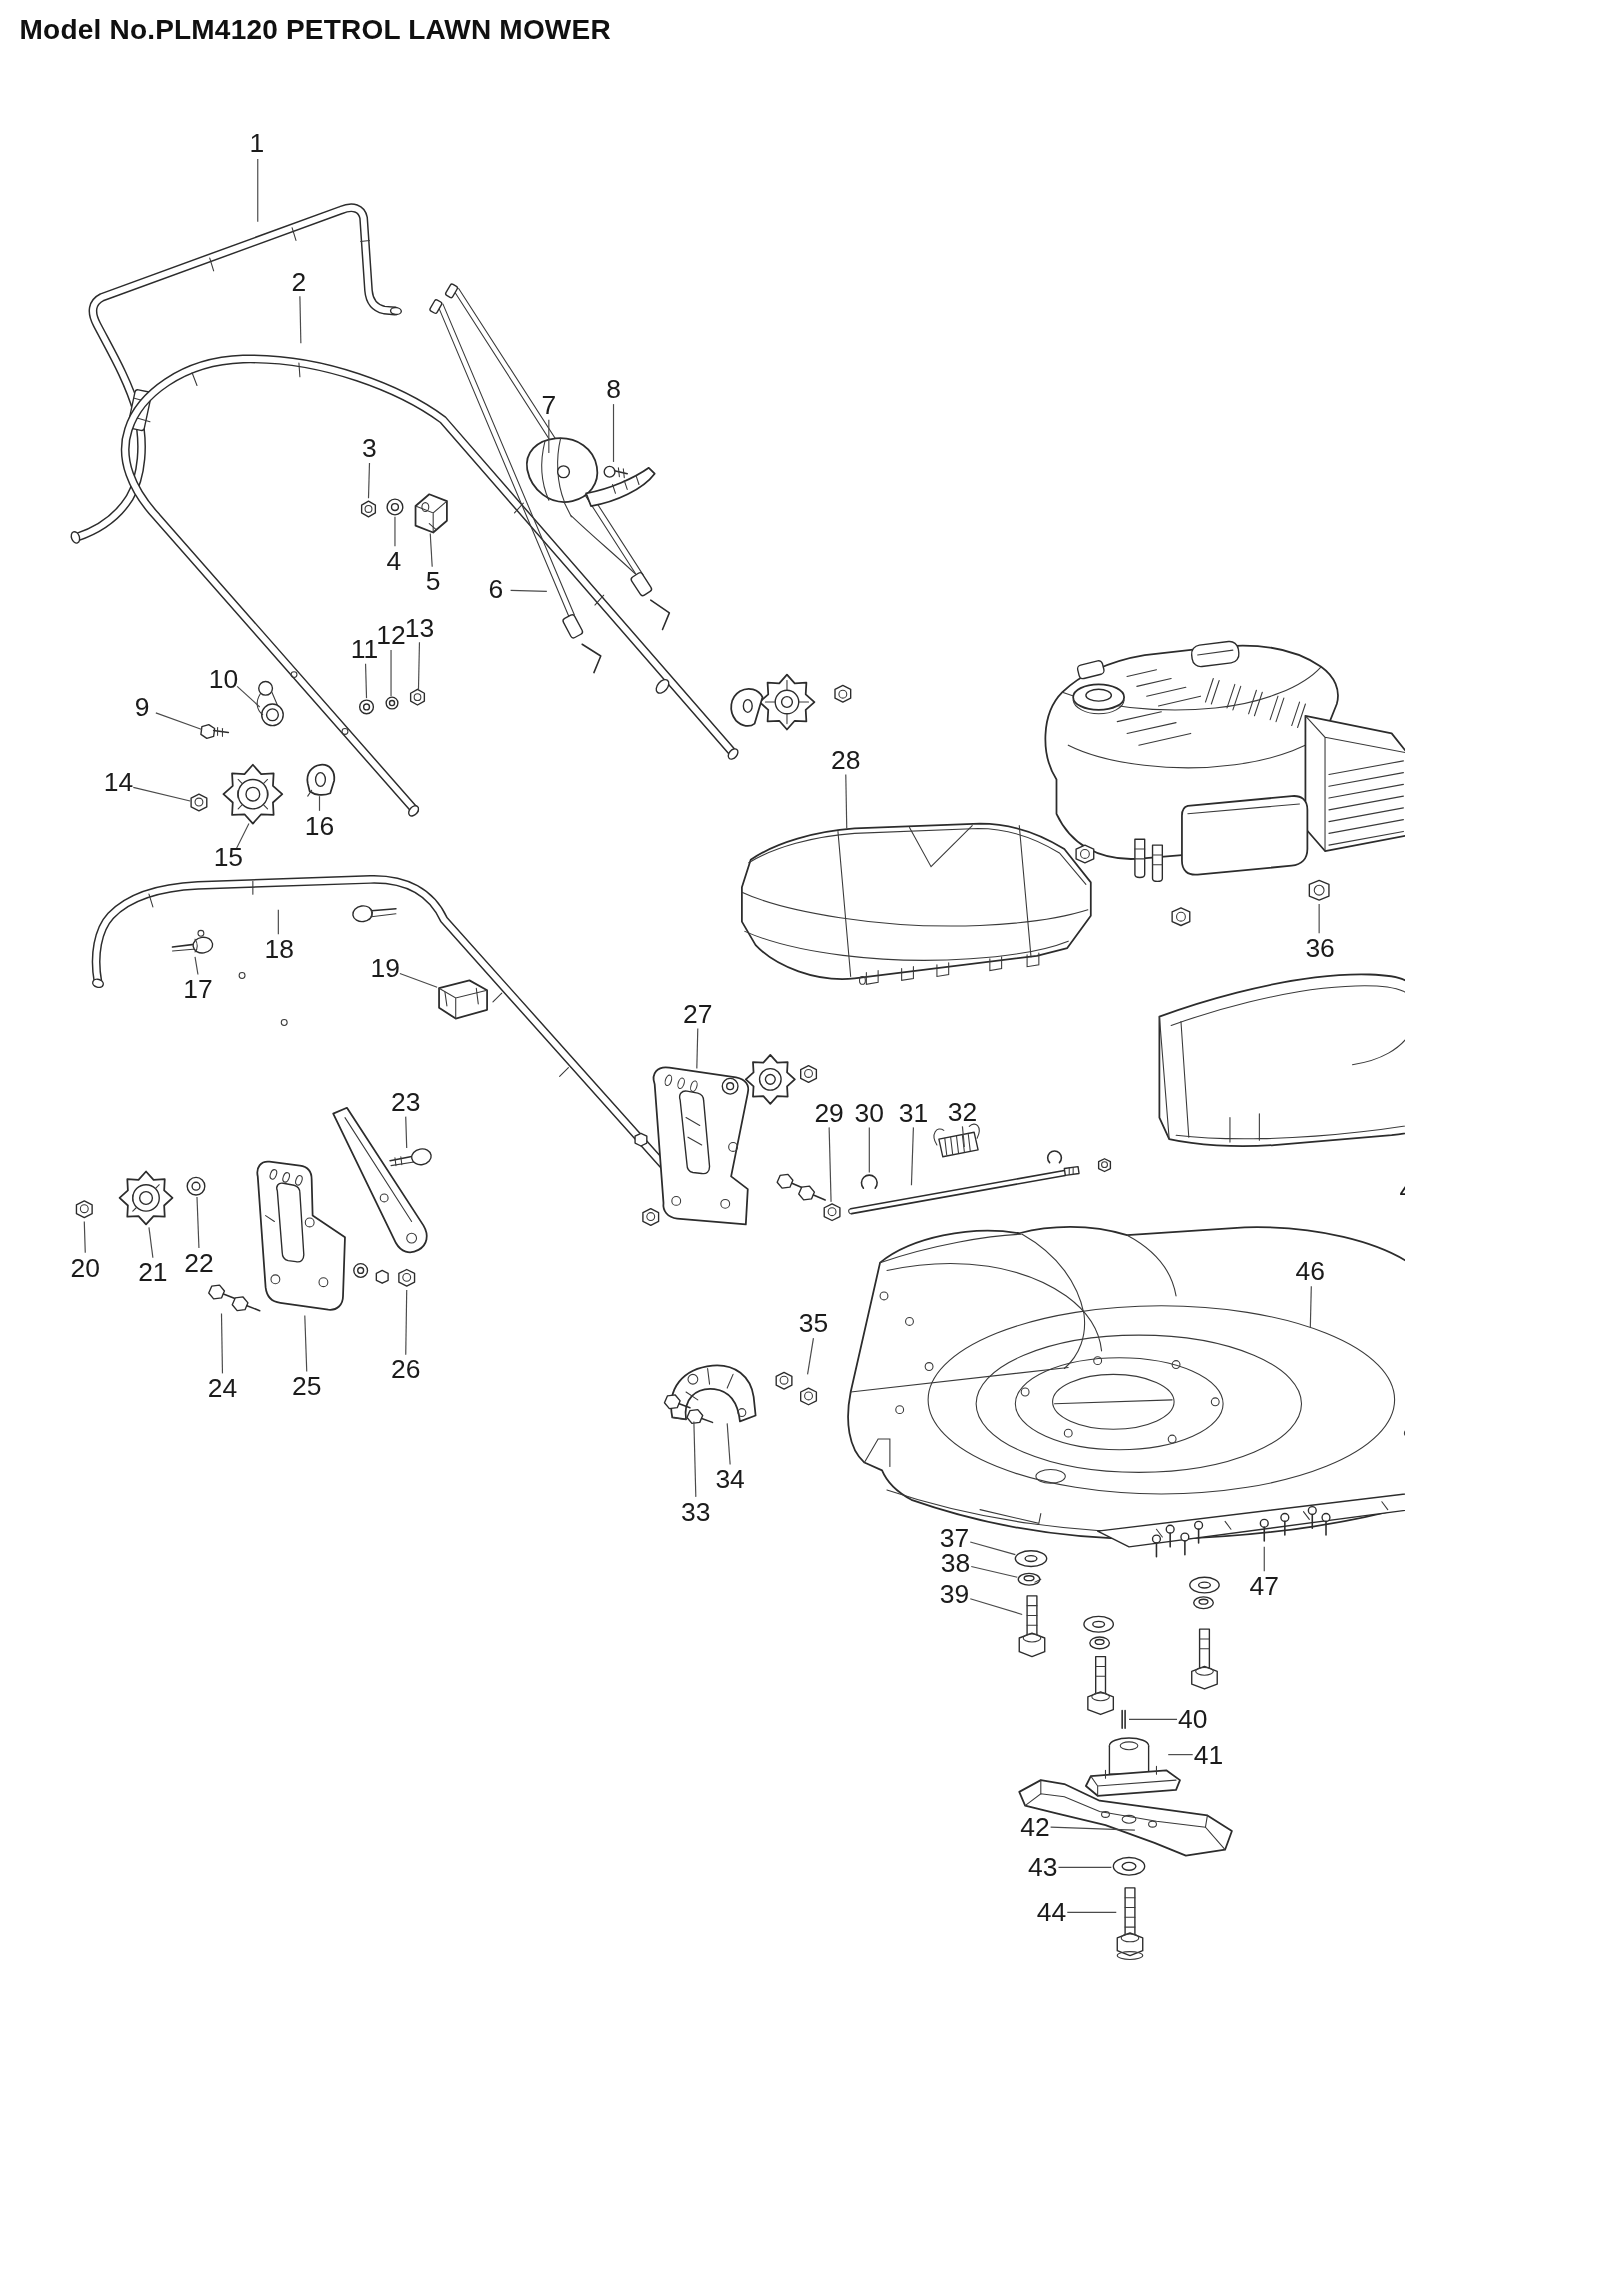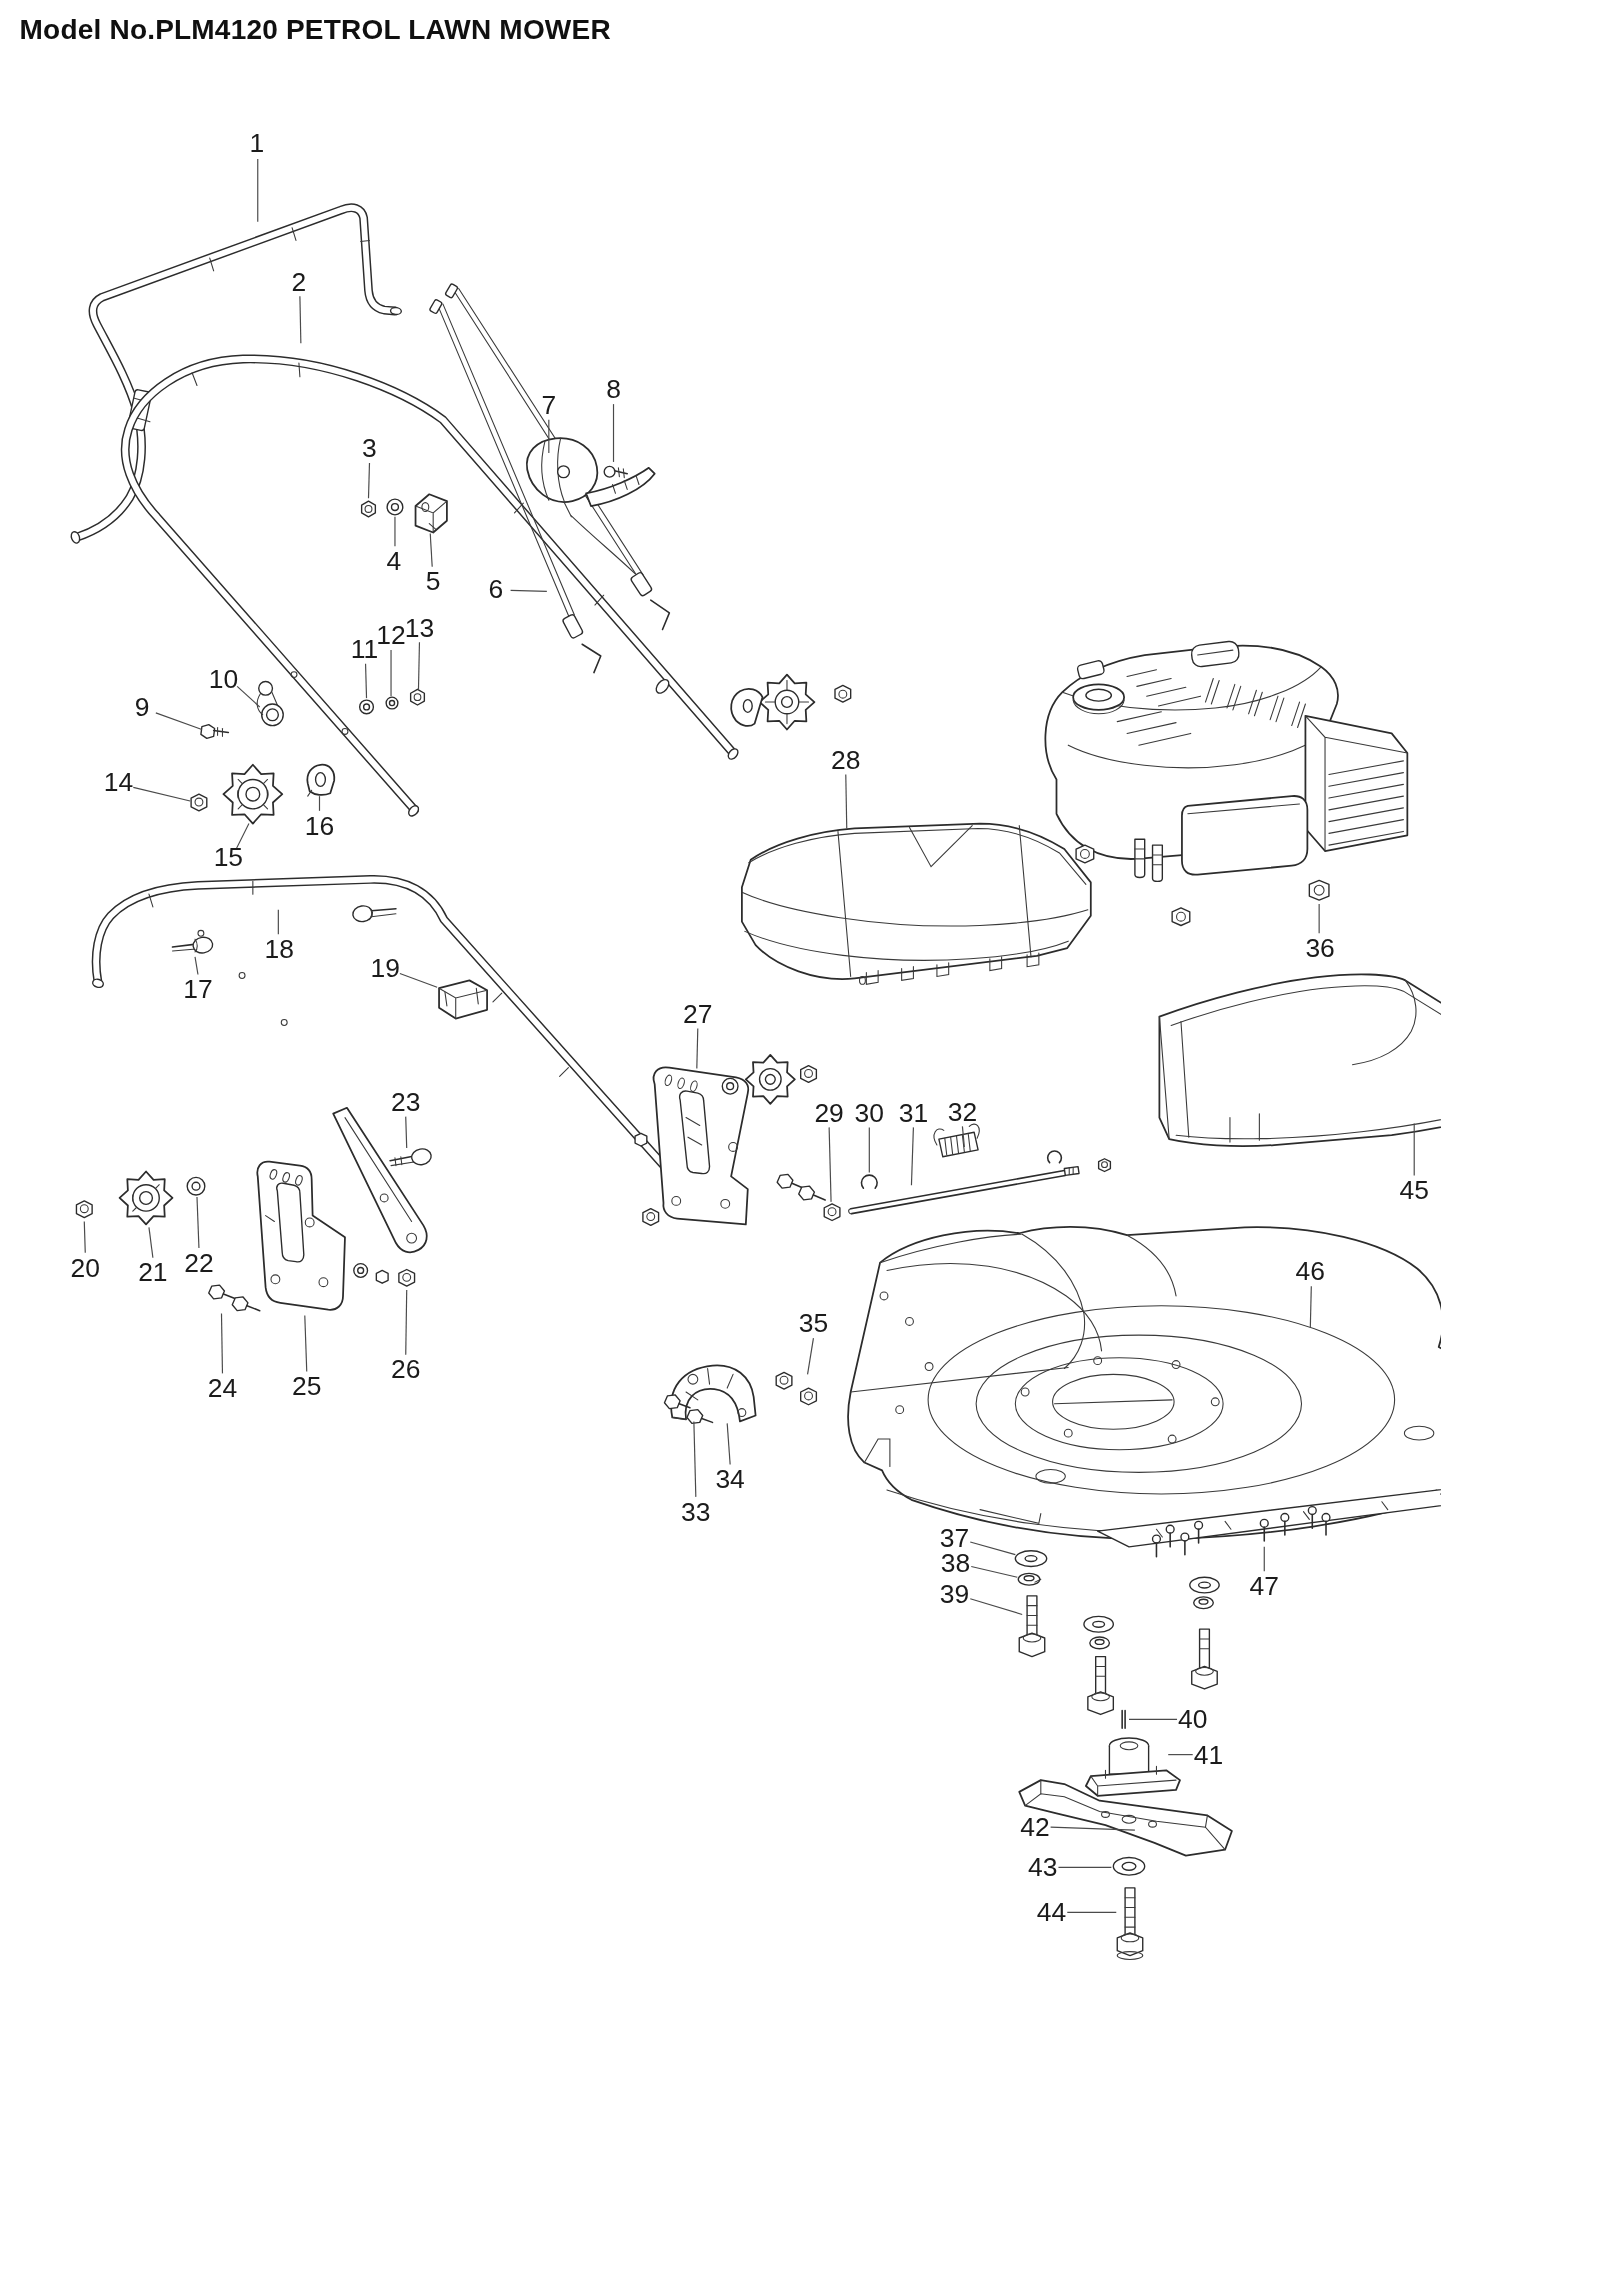--- a/index.html
+++ b/index.html
@@ -1,17 +1,17 @@
 <!DOCTYPE html>
 <html><head>
 <meta charset="utf-8">
 <style>
   html,body{margin:0;padding:0;background:#ffffff;}
   #page{position:relative;width:1405px;height:2293px;background:#ffffff;overflow:hidden;
-        font-family:"Liberation Sans", sans-serif;padding-left:36px;}
+        font-family:"Liberation Sans", sans-serif;}
   #title{position:absolute;left:19.6px;top:13.7px;font-size:28px;font-weight:600;color:#101010;
          letter-spacing:0.2px;white-space:nowrap;}
   svg{position:absolute;left:0;top:0;}
   .tube{fill:none;stroke:#2c2c2c;stroke-width:9;stroke-linecap:round;stroke-linejoin:round;}
   .tubecore{fill:none;stroke:#ffffff;stroke-width:6;stroke-linecap:round;stroke-linejoin:round;}
   .ln{fill:none;stroke:#2c2c2c;stroke-width:1.6;stroke-linecap:round;stroke-linejoin:round;}
   .lnthin{fill:none;stroke:#3a3a3a;stroke-width:1.1;stroke-linecap:round;}
   .solid{fill:#ffffff;stroke:#2c2c2c;stroke-width:1.8;stroke-linejoin:round;}
   .solid2{fill:#ffffff;stroke:#2c2c2c;stroke-width:1.4;stroke-linejoin:round;}
   .callout-text{font-family:"Liberation Sans", sans-serif;font-size:27px;fill:#1b1b1b;}

